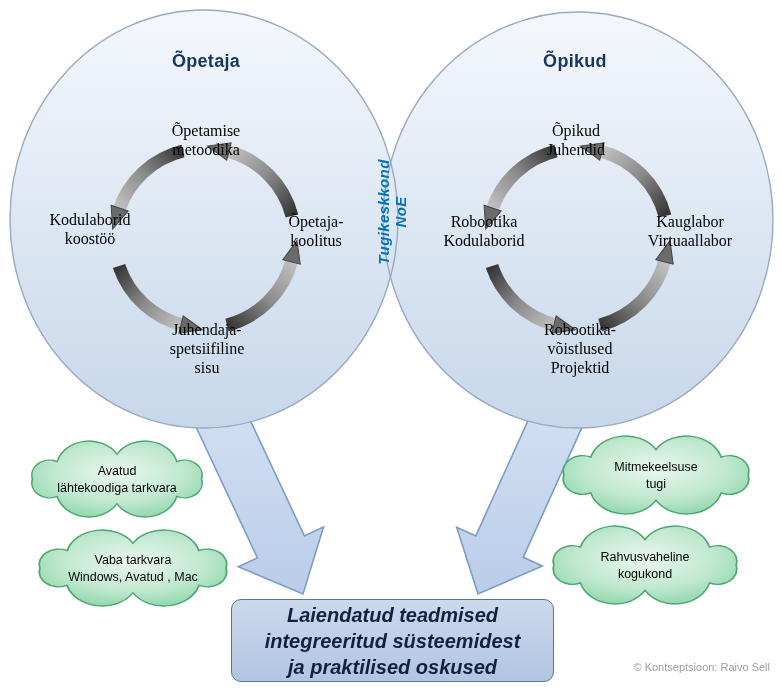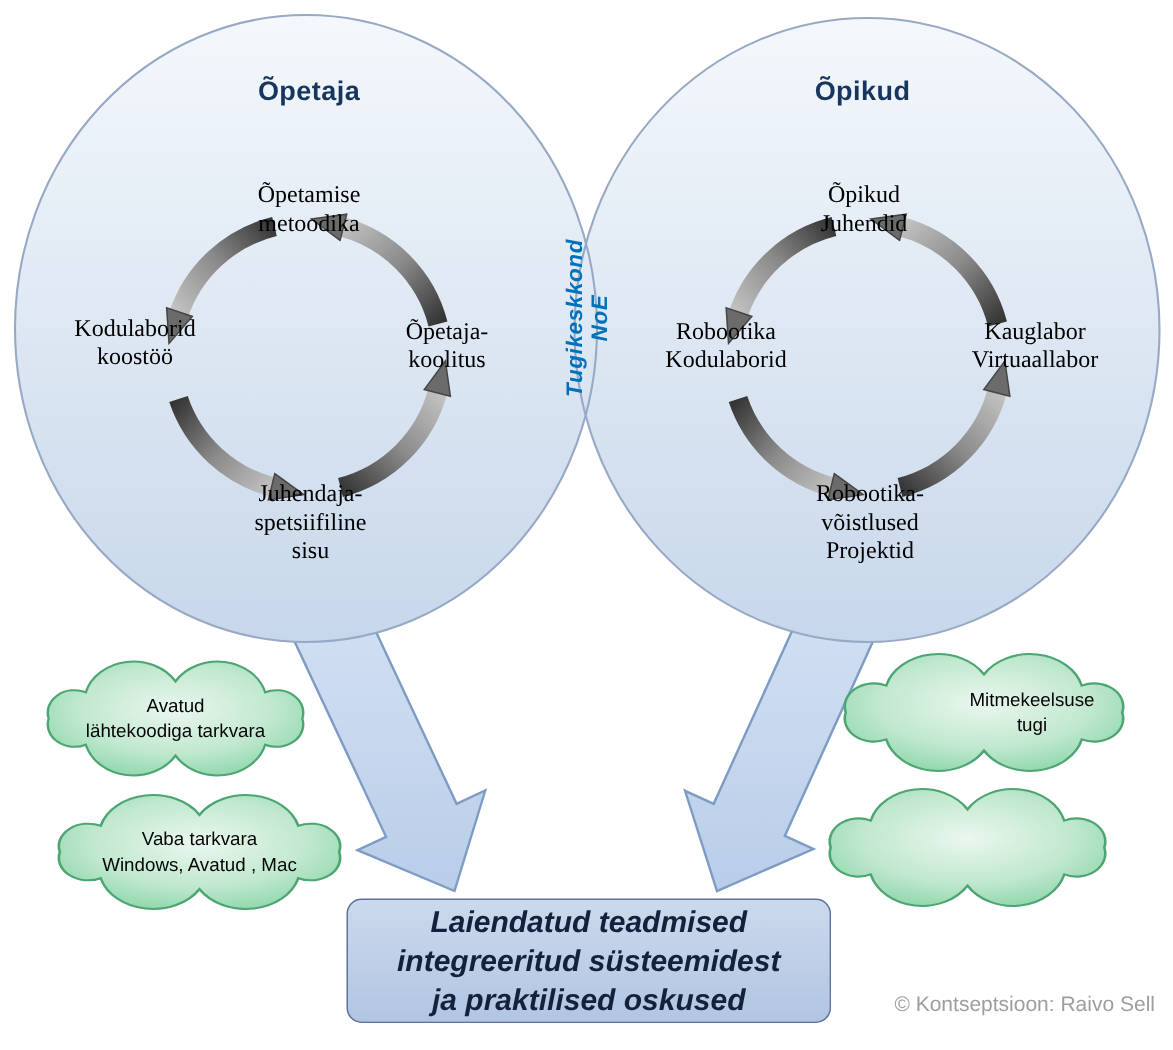--- a/index.html
+++ b/index.html
@@ -24,21 +24,21 @@
     position:absolute; left:231px; top:599px; width:323px; height:83px;
     background:linear-gradient(#ccd9ec,#b1c5e2);
     border:1.6px solid #5c73a0; border-radius:10px;
     display:flex; align-items:center; justify-content:center;
     box-sizing:border-box;
   }
   .outcome-text {
     font-size:20px; font-weight:bold; font-style:italic; color:#14213d;
     text-align:center; white-space:pre-line; line-height:1.3;
   }
-  .credit { position:absolute; right:12px; top:661px; font-size:14px; color:#9e9e9e; }
+  .credit { position:absolute; right:12px; top:661px; font-size:11px; color:#9e9e9e; }
 </style>
 </head>
 <body>
 
 <div class="stage">
 
   <svg class="layer" width="782" height="700" viewBox="0 0 782 700">
     <defs>
       <linearGradient id="circGrad" x1="0" y1="0" x2="0" y2="1">
         <stop offset="0" stop-color="#f4f8fc"></stop>
@@ -130,21 +130,21 @@
     </g>
   </svg>
 
   <div class="abs circle-title" style="left:206px;top:61px">Õpetaja</div>
   <div class="abs circle-title" style="left:575px;top:61px">Õpikud</div>
 
   <div class="abs cycle-label" style="left:206px;top:140px">Õpetamise
 metoodika</div>
   <div class="abs cycle-label" style="left:90px;top:229px">Kodulaborid
 koostöö</div>
-  <div class="abs cycle-label" style="left:298px;top:231px">Õpetaja-
+  <div class="abs cycle-label" style="left:316px;top:231px">Õpetaja-
 koolitus</div>
   <div class="abs cycle-label" style="left:207px;top:349px">Juhendaja-
 spetsiifiline
 sisu</div>
 
   <div class="abs cycle-label" style="left:576px;top:140px">Õpikud
 Juhendid</div>
   <div class="abs cycle-label" style="left:690px;top:231px">Kauglabor
 Virtuaallabor</div>
   <div class="abs cycle-label" style="left:484px;top:231px">Robootika
@@ -153,22 +153,24 @@
 võistlused
 Projektid</div>
 
   <div class="lens-label" style="left:392px;top:212px">Tugikeskkond
 NoE</div>
 
   <div class="abs cloud-label" style="left:117px;top:479px">Avatud
 lähtekoodiga tarkvara</div>
   <div class="abs cloud-label" style="left:133px;top:568px">Vaba tarkvara
 Windows, Avatud , Mac</div>
-  <div class="abs cloud-label" style="left:688px;top:475px">Mitmekeelsuse
+  <div class="abs cloud-label" style="left:656px;top:475px">Mitmekeelsuse
 tugi</div>
+  <div class="abs cloud-label" style="left:645px;top:565px">Rahvusvaheline
+kogukond</div>
 
   <div class="outcome-box">
     <div class="outcome-text">Laiendatud teadmised
 integreeritud süsteemidest
 ja praktilised oskused</div>
   </div>
 
   <div class="credit">© Kontseptsioon: Raivo Sell</div>
 
 </div>

